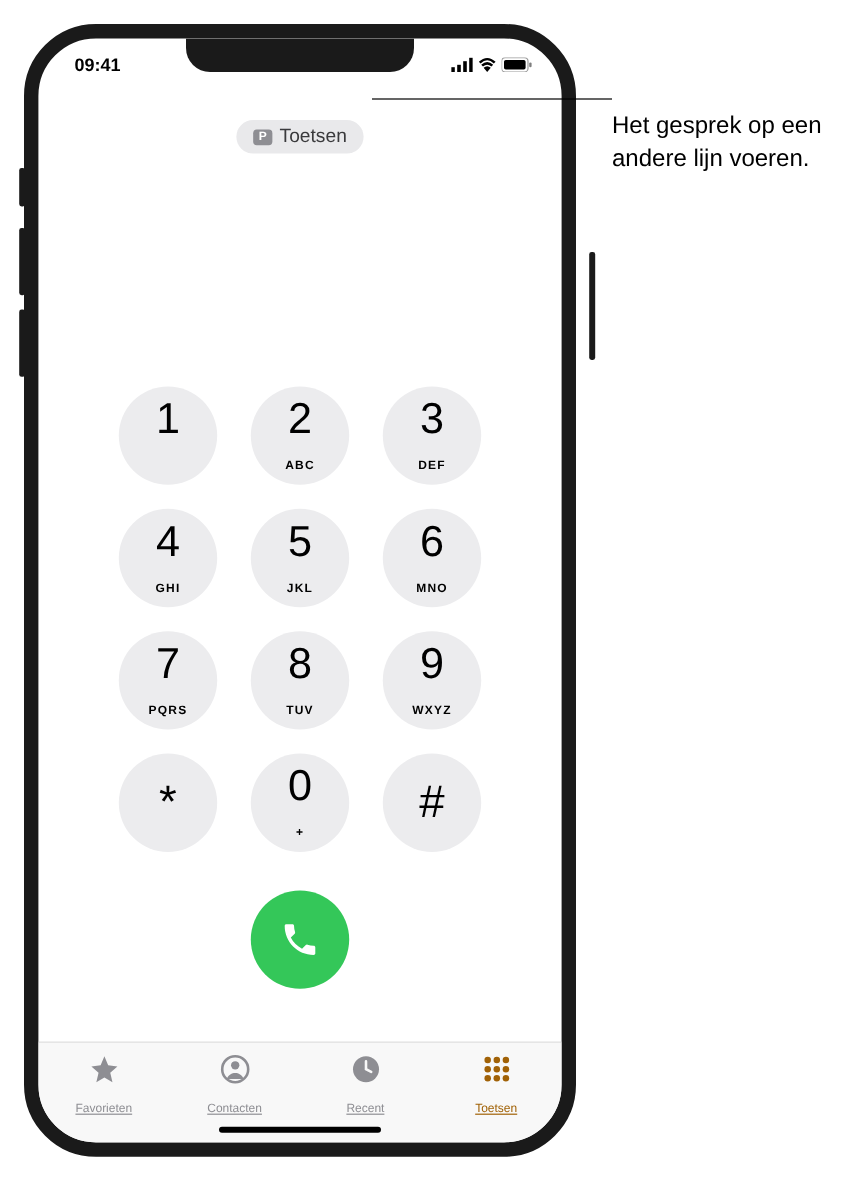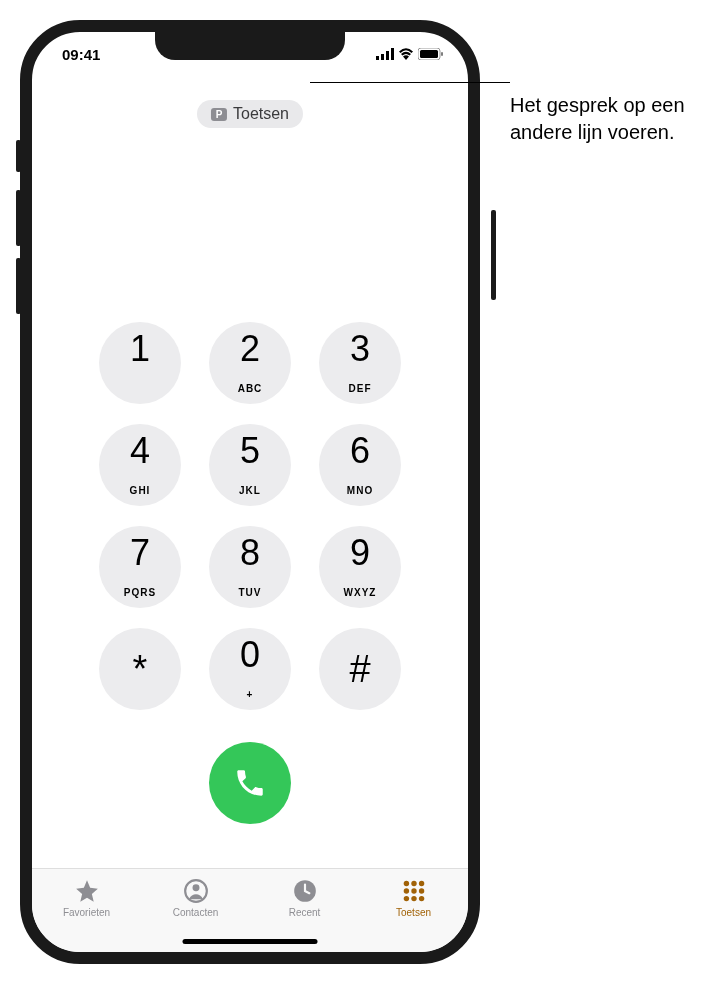--- a/index.html
+++ b/index.html
@@ -139,24 +139,25 @@
       justify-content: space-around;
       align-items: flex-start;
       padding-top: 8px;
       border-top: 0.5px solid rgba(0,0,0,0.1);
       background: #f8f8f8;
     }
     .tab {
       display: flex;
       flex-direction: column;
       align-items: center;
-      gap: 2px;
+      gap: 14px;
       width: 80px;
       cursor: pointer;
       color: #8e8e93;
+      text-decoration: underline;
     }
     .tab.active { color: #a16207; }
     .tab .tab-label { font-size: 10px; }
     .tab-icon { width: 28px; height: 28px; display: flex; align-items: center; justify-content: center; }
 
     .home-indicator {
       position: absolute;
       bottom: 8px;
       left: 50%;
       transform: translateX(-50%);

